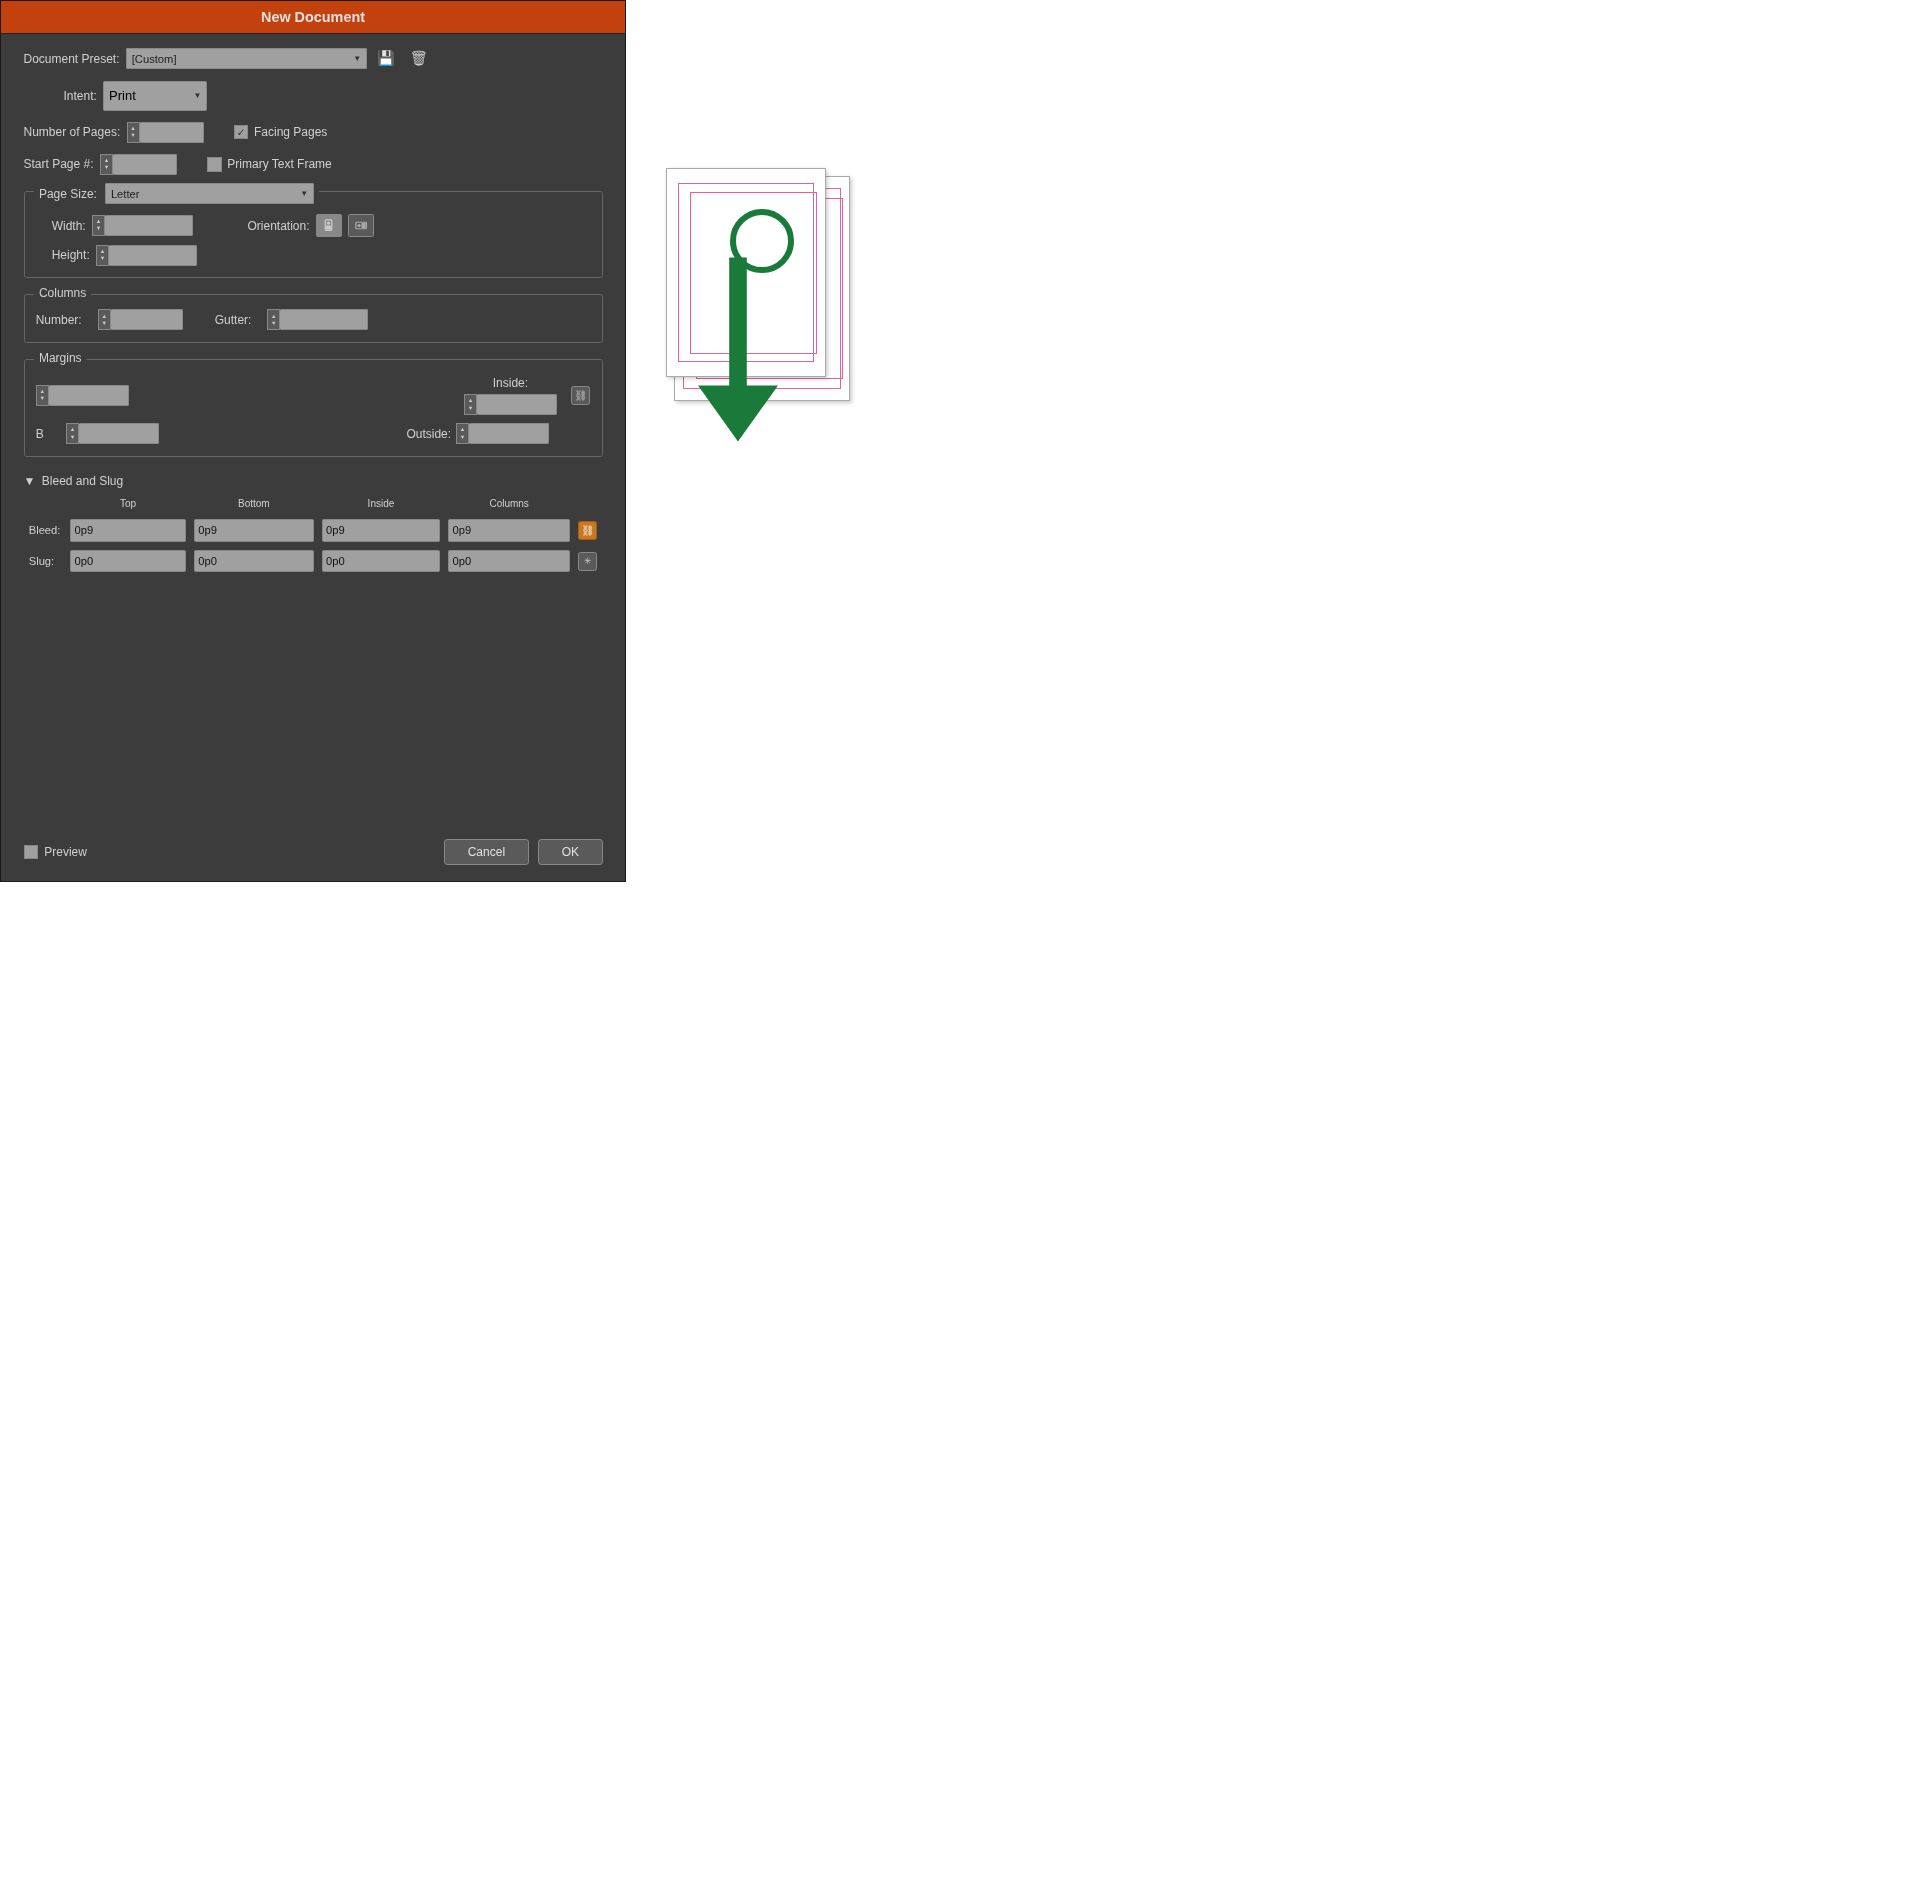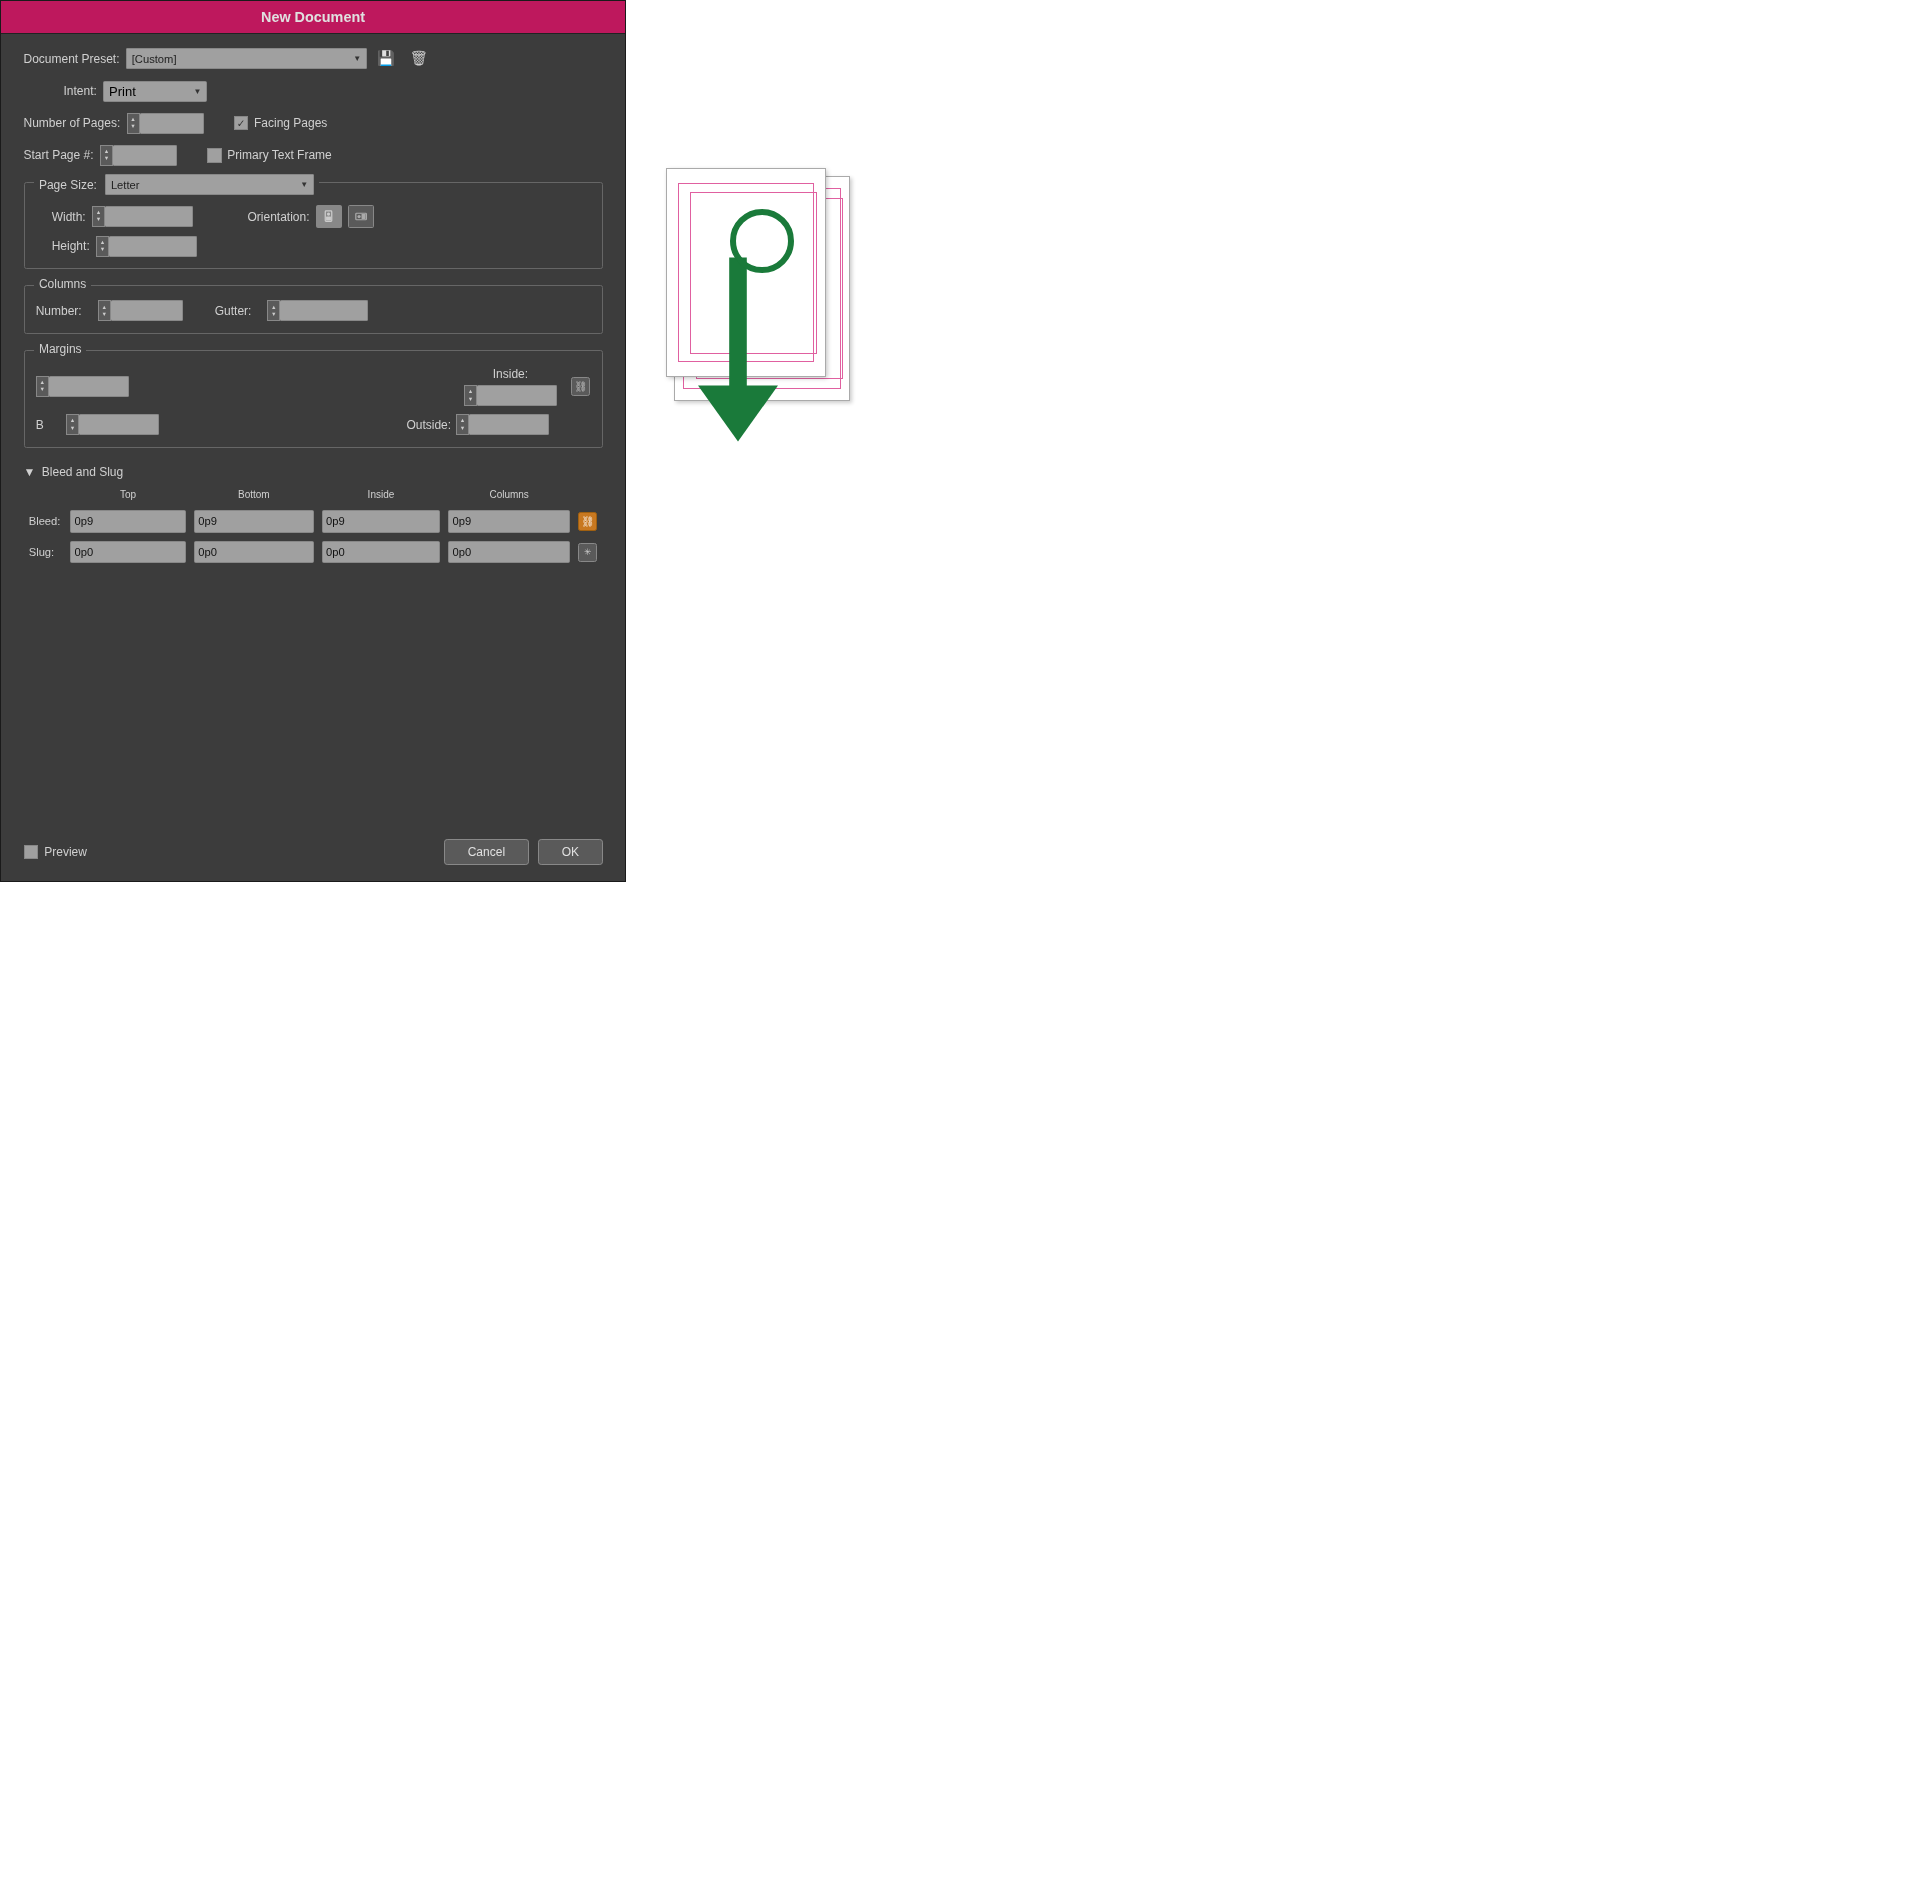--- a/index.html
+++ b/index.html
@@ -17,21 +17,21 @@
     .dialog {
       background: #3c3c3c;
       width: 626px;
       min-height: 882px;
       border: 0.8px solid #1a1a1a;
       display: flex;
       flex-direction: column;
     }
 
     .dialog-title-bar {
-      background: #be185d;
+      background: #c2410c;
       text-align: center;
       padding: 8px 0;
       color: #e0e0e0;
       font-size: 14.4px;
       font-weight: bold;
       border-bottom: 0.8px solid #222;
     }
 
     .dialog-body {
       padding: 14.4px 22.5px;
@@ -363,21 +363,21 @@
       border-radius: 50%;
       top: -48px;
       left: 72px;
       background: transparent;
     }
 
     
     .intent-dropdown {
       background: #a0a0a0;
       border: 0.8px solid #888;
-      height: 21px;
+      height: 30px;
       display: flex;
       align-items: center;
       justify-content: space-between;
       padding: 0 4.8px;
       border-radius: 1.6px;
       width: 104px;
     }
   </style>
 </head>
 <body>

